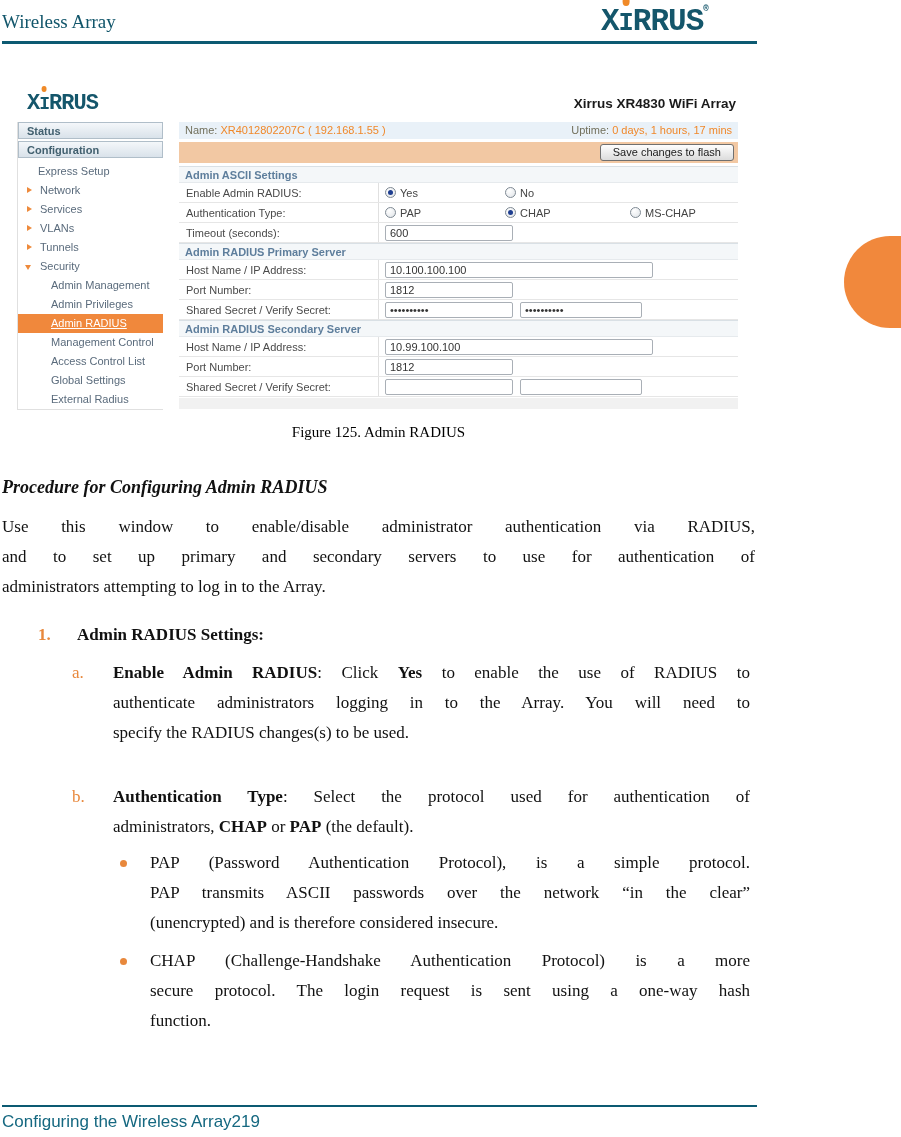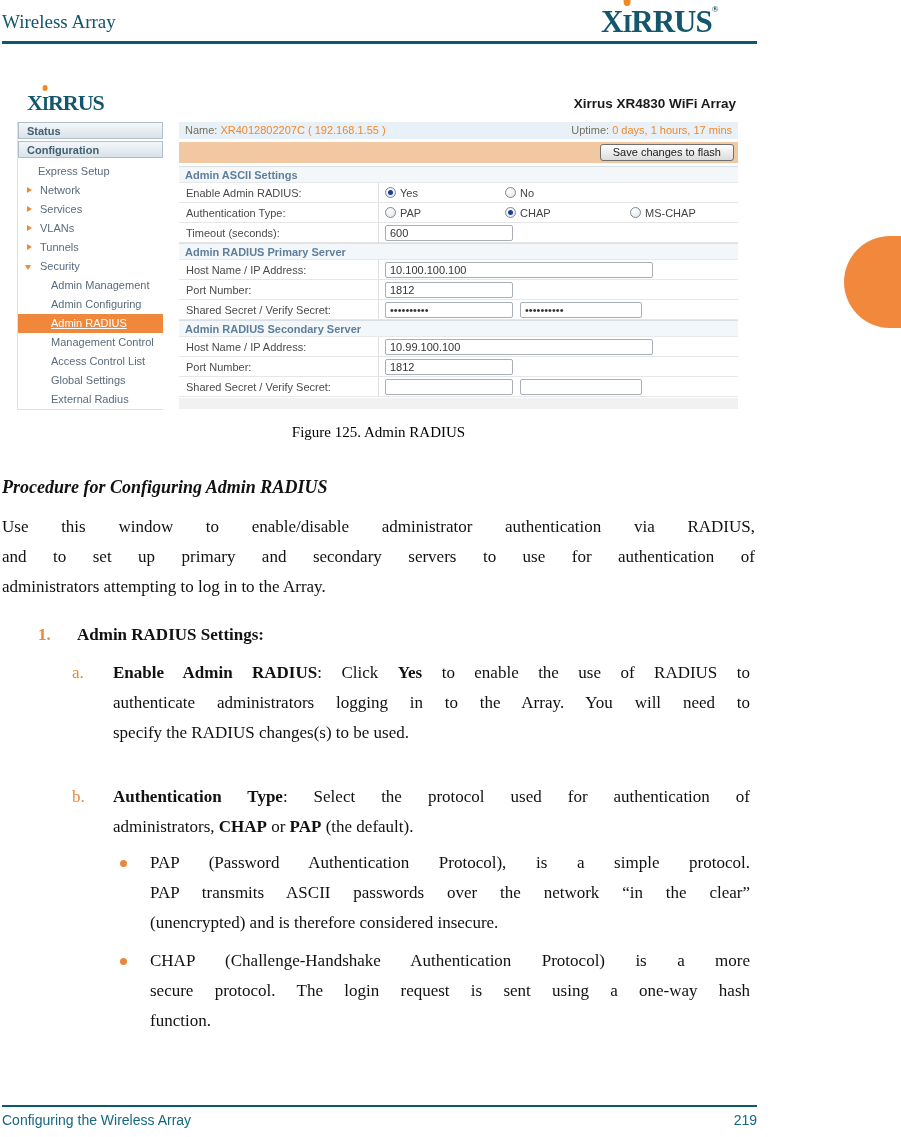--- a/index.html
+++ b/index.html
@@ -4,21 +4,21 @@
 <style>
   html,body{margin:0;padding:0;background:#fff;}
   #page{position:relative;width:901px;height:1137px;background:#fff;overflow:hidden;
         font-family:"Liberation Serif",serif;color:#111;}
 
   
   .doc-title{position:absolute;left:2px;top:11px;font-size:19px;color:#12566B;}
   .header-rule{position:absolute;left:2px;top:41px;width:755px;height:3px;background:#0C5A72;}
 
   
-  .brand-logo{font-family:Liberation Serif, serif;font-weight:bold;color:#14566B;
+  .brand-logo{font-family:Liberation Mono, monospace;font-weight:bold;color:#14566B;
               letter-spacing:-1px;white-space:nowrap;}
   .logo-lg{position:absolute;left:601px;top:4px;font-size:31px;}
   .logo-sm{font-size:22px;}
   .brand-logo .i-wrap{position:relative;display:inline-block;}
   .brand-logo .i-glyph{font-size:0.82em;}
   .brand-logo .dot{position:absolute;left:50%;transform:translateX(-50%);top:-0.22em;
                    width:0.22em;height:0.27em;border-radius:50%;background:#F08A28;}
   .brand-logo .reg{font-size:9px;vertical-align:top;letter-spacing:0;}
 
   
@@ -95,22 +95,22 @@
   .bullet-1{top:848px;left:118px;}
   .bullet-2{top:946px;left:118px;}
   .bullet-1 .txt-lines,.bullet-2 .txt-lines{margin-left:32px;width:600px;}
 
   
   .orange-tab{position:absolute;right:0;top:236px;width:57px;height:92px;background:#F1883C;
               border-radius:46px 0 0 46px;}
 
   
   .footer-rule{position:absolute;left:2px;top:1105px;width:755px;height:2px;background:#0C5A72;}
-  .doc-footer{position:absolute;left:2px;top:1112px;width:755px;display:flex;justify-content:space-between;
-              font-family:"Liberation Sans",sans-serif;font-size:14px;color:#156880;}
+  .doc-footer{position:absolute;left:2px;top:1112px;width:755px;display:flex;
+              font-family:"Liberation Sans",sans-serif;font-size:17px;color:#156880;}
 </style>
 </head>
 <body>
 
 <div id="page">
 
   <div class="doc-title">Wireless Array</div>
   <div class="brand-logo logo-lg" id="logo-big"><span>X</span><span class="i-wrap"><span class="i-glyph">I</span><span class="dot"></span></span><span>RRUS</span><span class="reg">®</span></div>
   <div class="header-rule"></div>
 
@@ -123,21 +123,21 @@
       <div class="sb" id="sidebar">
           <div class="sb-header">Status</div>
           <div class="sb-header">Configuration</div>
           <div class="sb-item plain"><span class="sb-label">Express Setup</span></div>
           <div class="sb-item collapsed"><span class="tri-right"></span><span class="sb-label">Network</span></div>
           <div class="sb-item collapsed"><span class="tri-right"></span><span class="sb-label">Services</span></div>
           <div class="sb-item collapsed"><span class="tri-right"></span><span class="sb-label">VLANs</span></div>
           <div class="sb-item collapsed"><span class="tri-right"></span><span class="sb-label">Tunnels</span></div>
           <div class="sb-item expanded"><span class="tri-down"></span><span class="sb-label">Security</span></div>
           <div class="sb-item sub"><span class="sb-label">Admin Management</span></div>
-          <div class="sb-item sub"><span class="sb-label">Admin Configuring</span></div>
+          <div class="sb-item sub"><span class="sb-label">Admin Privileges</span></div>
           <div class="sb-item sub selected"><span class="sb-label">Admin RADIUS</span></div>
           <div class="sb-item sub"><span class="sb-label">Management Control</span></div>
           <div class="sb-item sub"><span class="sb-label">Access Control List</span></div>
           <div class="sb-item sub"><span class="sb-label">Global Settings</span></div>
           <div class="sb-item sub"><span class="sb-label">External Radius</span></div>
         </div>
       <div class="content">
         <div class="name-bar">
           <span class="nb-left">
             <span class="nb-label">Name:</span>

